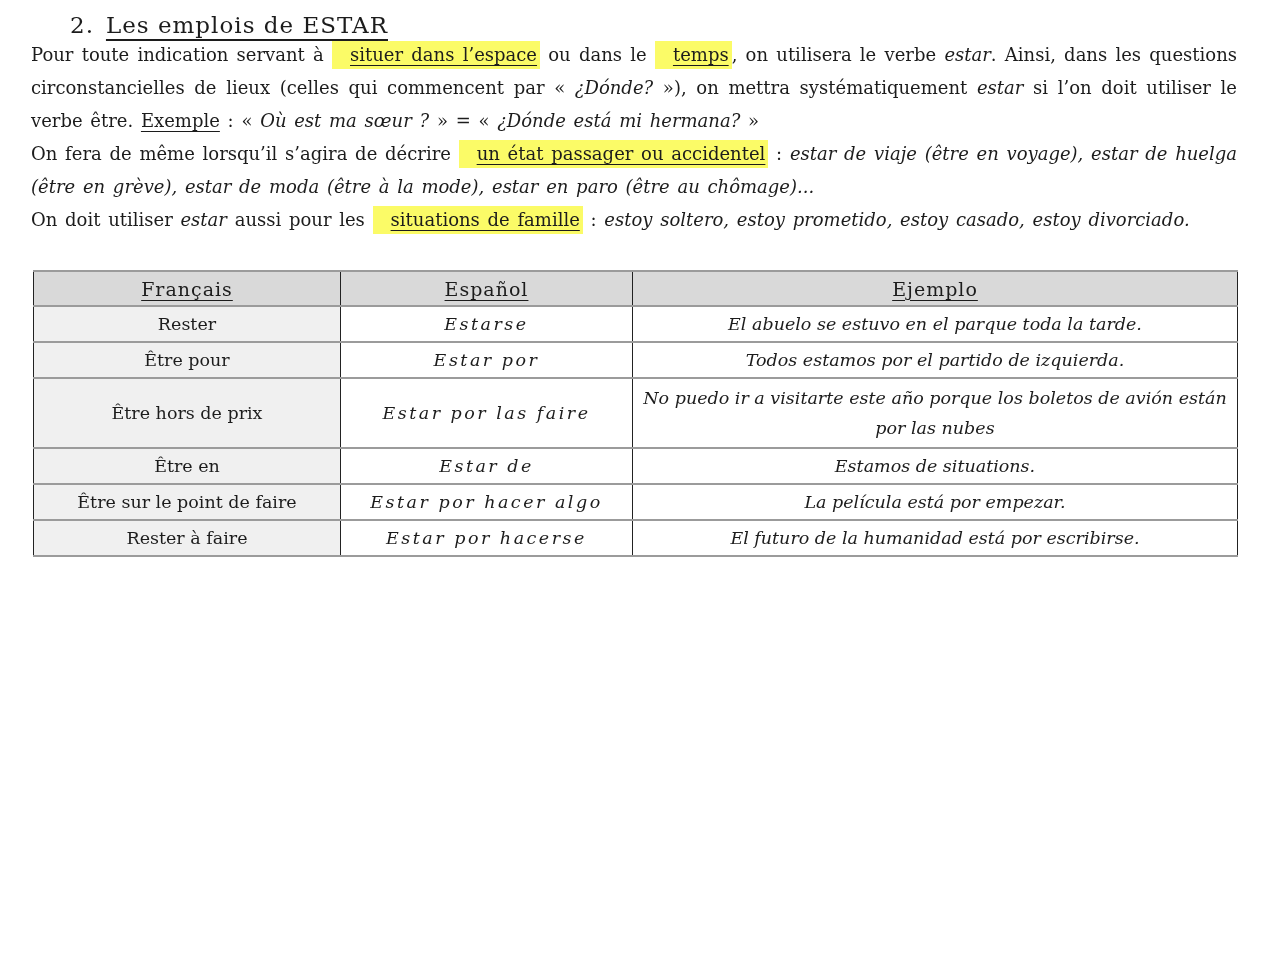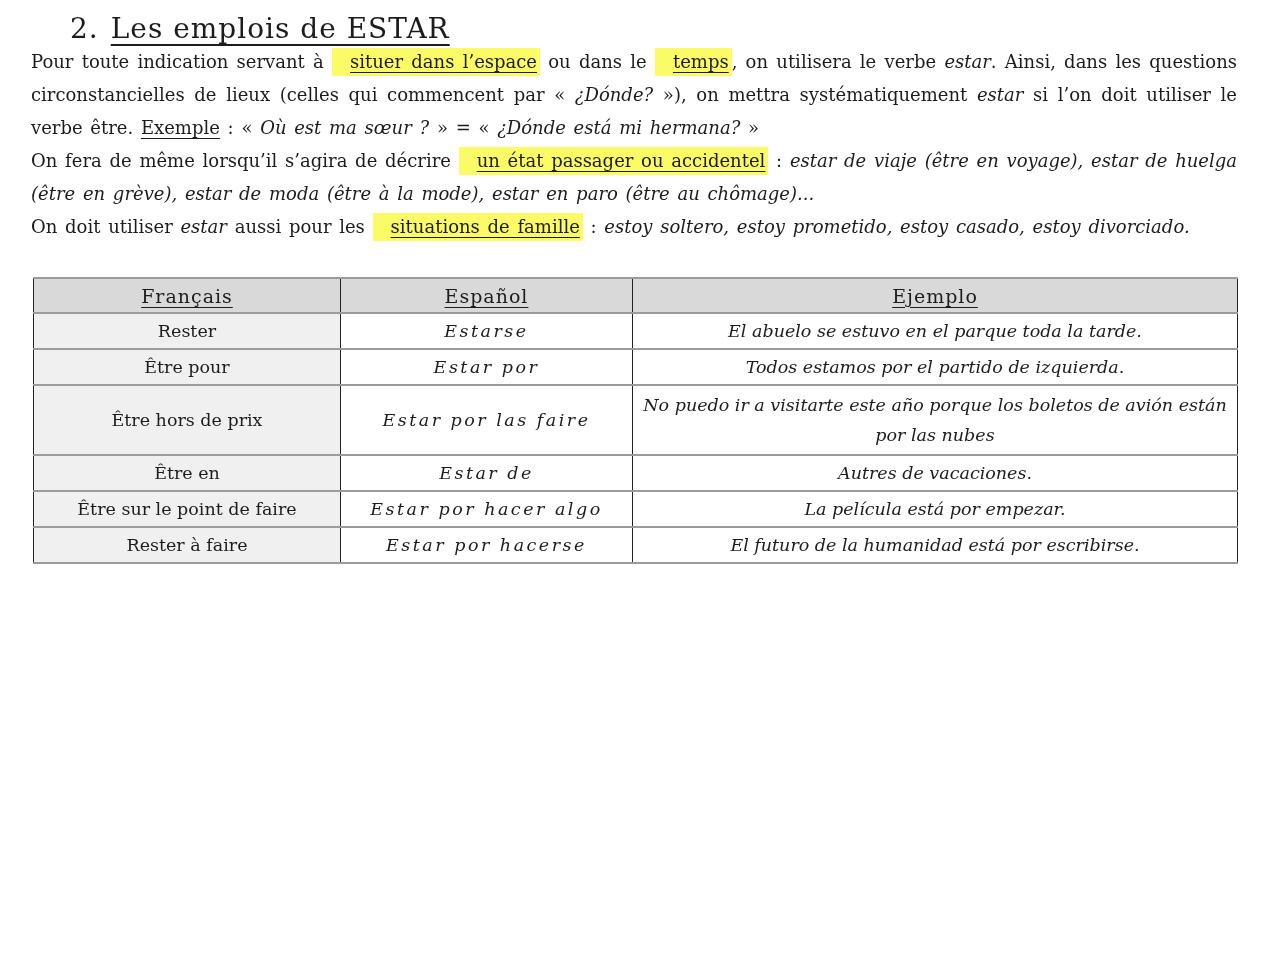--- a/index.html
+++ b/index.html
@@ -8,21 +8,21 @@
     width: 1264px; height: 960px;
     background: #ffffff;
     font-family: "DejaVu Serif", "Liberation Serif", serif;
     color: #1c1c1c;
     overflow: hidden;
   }
   .page { position: relative; width: 1264px; height: 960px; }
 
   .doc-title {
     margin: 12px 0 0 70px;
-    font-size: 28px;
+    font-size: 23px;
     font-weight: normal;
     letter-spacing: 1px;
   }
   .doc-title .num { margin-right: 12px; }
   .doc-title .title-underline {
     text-decoration: underline;
     text-underline-offset: 6px;
     text-decoration-thickness: 1.5px;
   }
 
@@ -131,21 +131,21 @@
         <td class="col-ej w-ej">Todos estamos por el partido de izquierda.</td>
       </tr>
       <tr class="tall">
         <td class="col-fr w-fr">Être hors de prix</td>
         <td class="col-es w-es">Estar por las faire</td>
         <td class="col-ej w-ej">No puedo ir a visitarte este año porque los boletos de avión están por las nubes</td>
       </tr>
       <tr>
         <td class="col-fr w-fr">Être en</td>
         <td class="col-es w-es">Estar de</td>
-        <td class="col-ej w-ej">Autres de vacaciones.</td>
+        <td class="col-ej w-ej">Estamos de situations.</td>
       </tr>
       <tr>
         <td class="col-fr w-fr">Être sur le point de faire</td>
         <td class="col-es w-es">Estar por hacer algo</td>
         <td class="col-ej w-ej">La película está por empezar.</td>
       </tr>
       <tr>
         <td class="col-fr w-fr">Rester à faire</td>
         <td class="col-es w-es">Estar por hacerse</td>
         <td class="col-ej w-ej">El futuro de la humanidad está por escribirse.</td>

